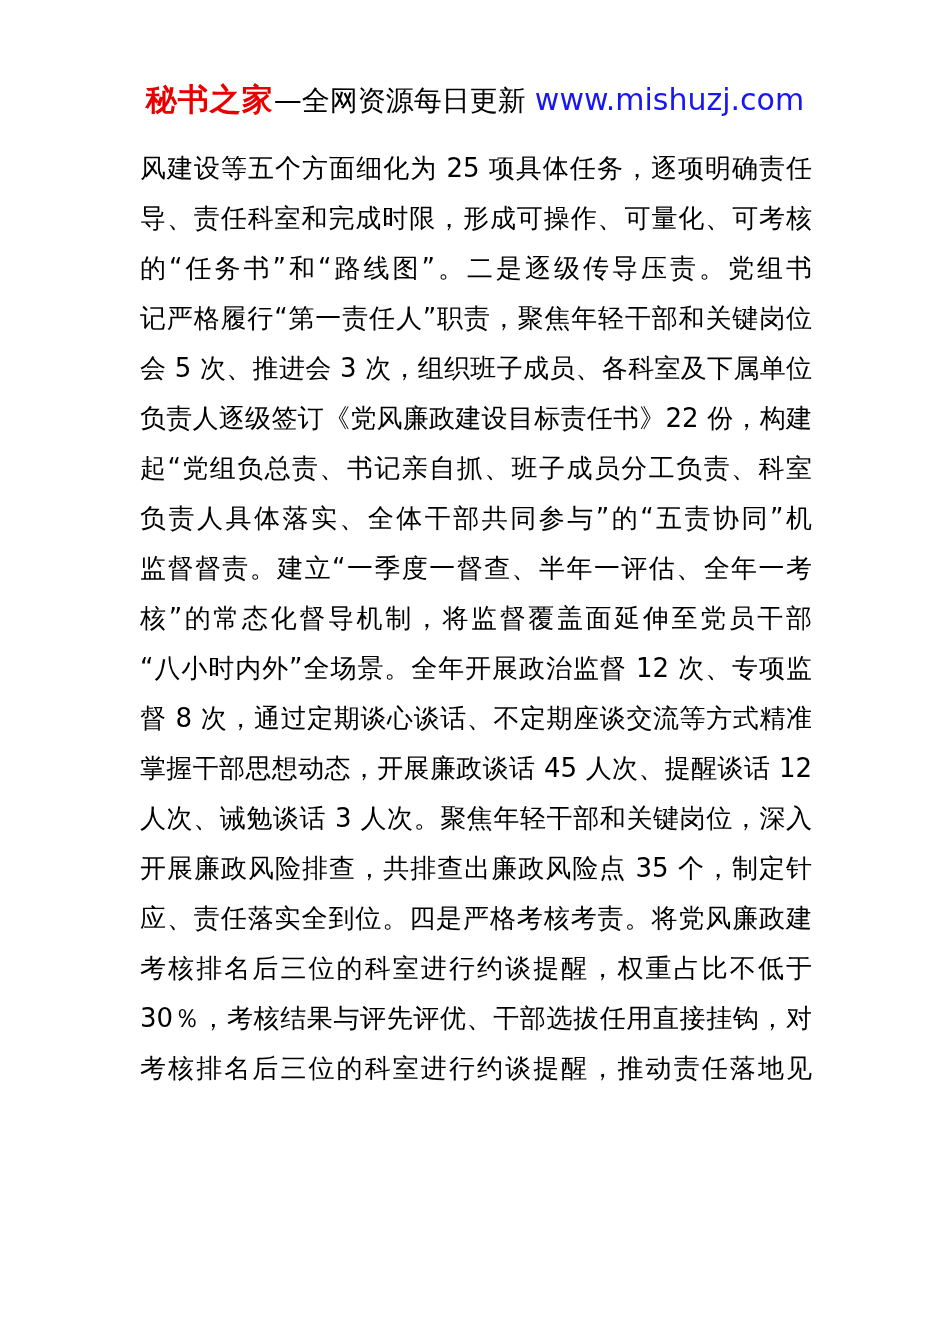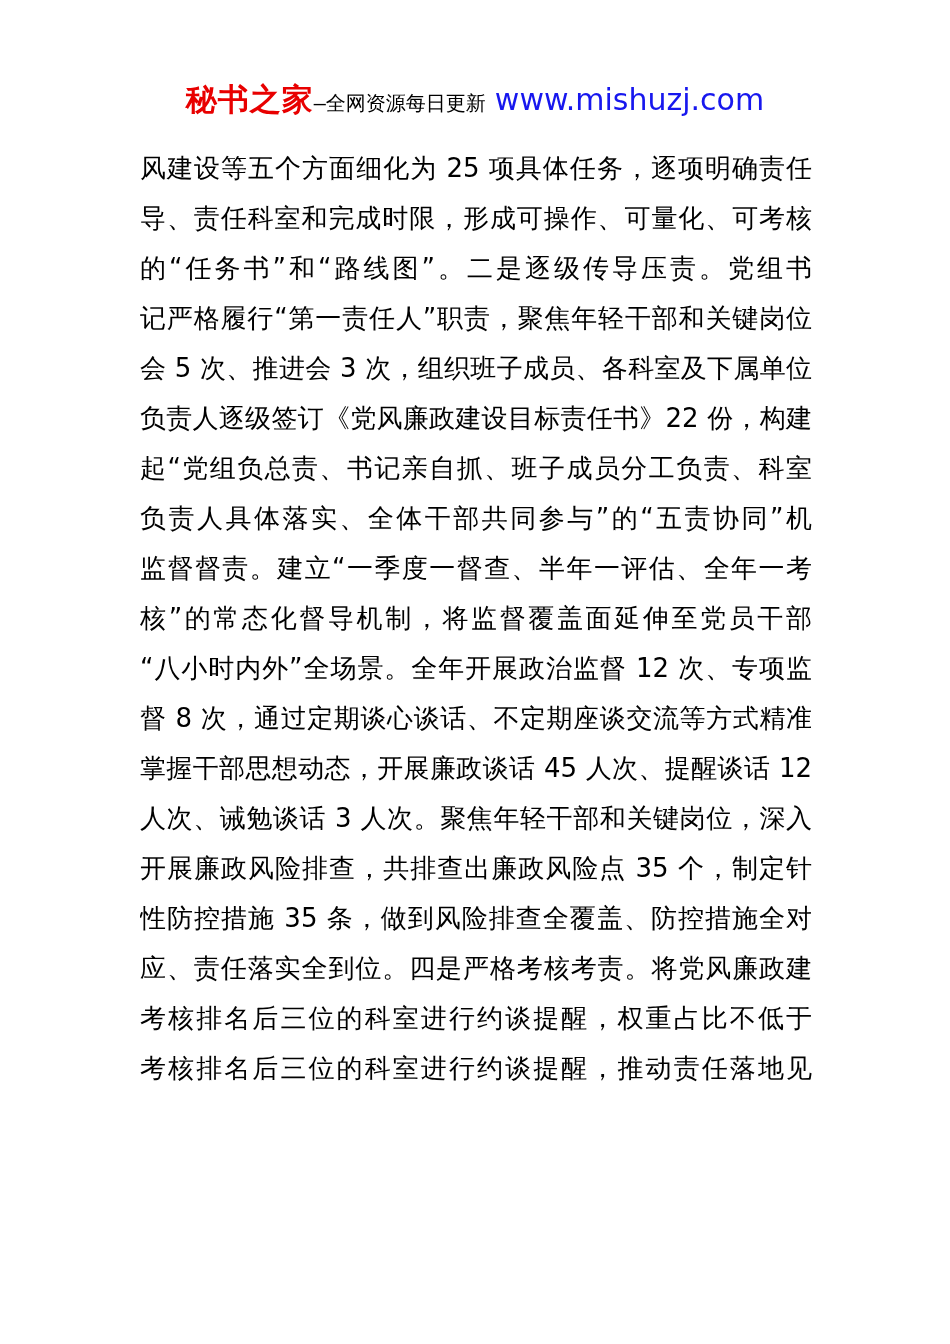--- a/index.html
+++ b/index.html
@@ -28,22 +28,21 @@
   }
   .site-name{
     color:var(--red);
     font-weight:bold;
     font-size:31px;
     letter-spacing:1px;
     margin-top:48px;
   }
   .tagline{
     color:var(--ink);
-    font-size:20px;
-    font-family:Liberation Mono, monospace;
+    font-size:28px;
   }
   .site-url{
     color:var(--blue);
     font-size:30px;
     margin-left:9px;
   }
   .doc-body{
     position:absolute;
     top:143px;
     left:140px;
@@ -78,19 +77,19 @@
     <div class="line">负责人逐级签订《党风廉政建设目标责任书》22 份，构建</div>
     <div class="line">起“党组负总责、书记亲自抓、班子成员分工负责、科室</div>
     <div class="line">负责人具体落实、全体干部共同参与”的“五责协同”机</div>
     <div class="line">监督督责。建立“一季度一督查、半年一评估、全年一考</div>
     <div class="line">核”的常态化督导机制，将监督覆盖面延伸至党员干部</div>
     <div class="line">“八小时内外”全场景。全年开展政治监督 12 次、专项监</div>
     <div class="line">督 8 次，通过定期谈心谈话、不定期座谈交流等方式精准</div>
     <div class="line">掌握干部思想动态，开展廉政谈话 45 人次、提醒谈话 12</div>
     <div class="line">人次、诫勉谈话 3 人次。聚焦年轻干部和关键岗位，深入</div>
     <div class="line">开展廉政风险排查，共排查出廉政风险点 35 个，制定针对</div>
-    <div class="line">性防控措施 35 条，做到风险排查全覆盖、防控措施全对</div>
     <div class="line">应、责任落实全到位。四是严格考核考责。将党风廉政建</div>
     <div class="line">考核排名后三位的科室进行约谈提醒，权重占比不低于</div>
+    <div class="line">30％，考核结果与评先评优、干部选拔任用直接挂钩，对</div>
     <div class="line">考核排名后三位的科室进行约谈提醒，推动责任落地见</div>
   </div>
 
 </div>
 
 </body></html>

